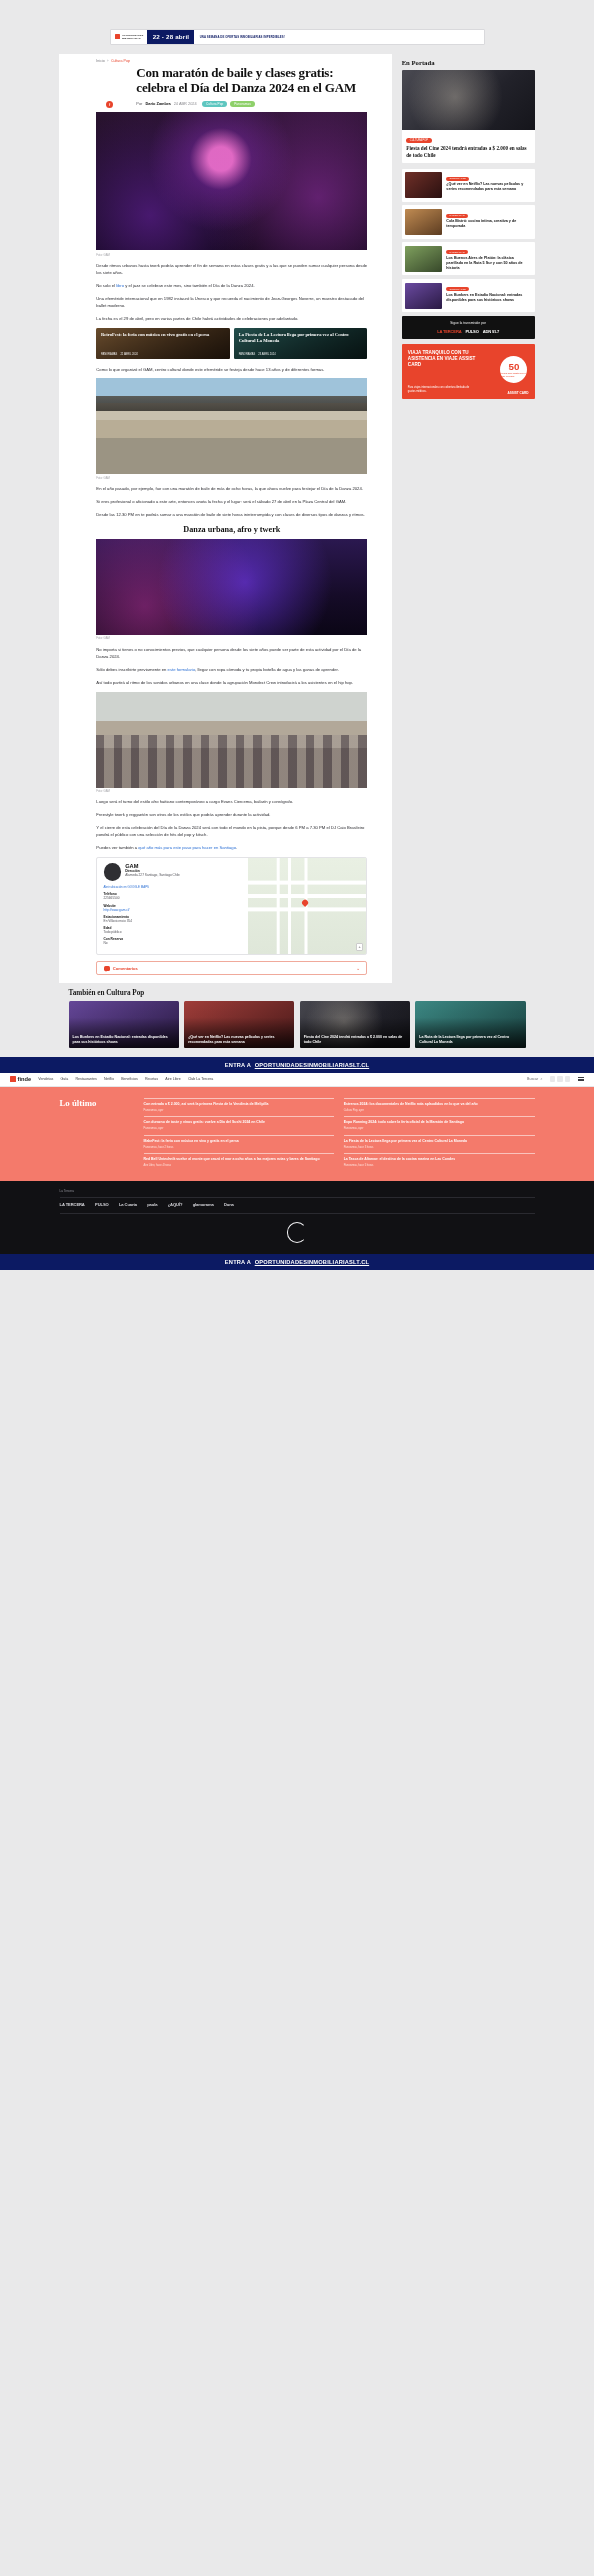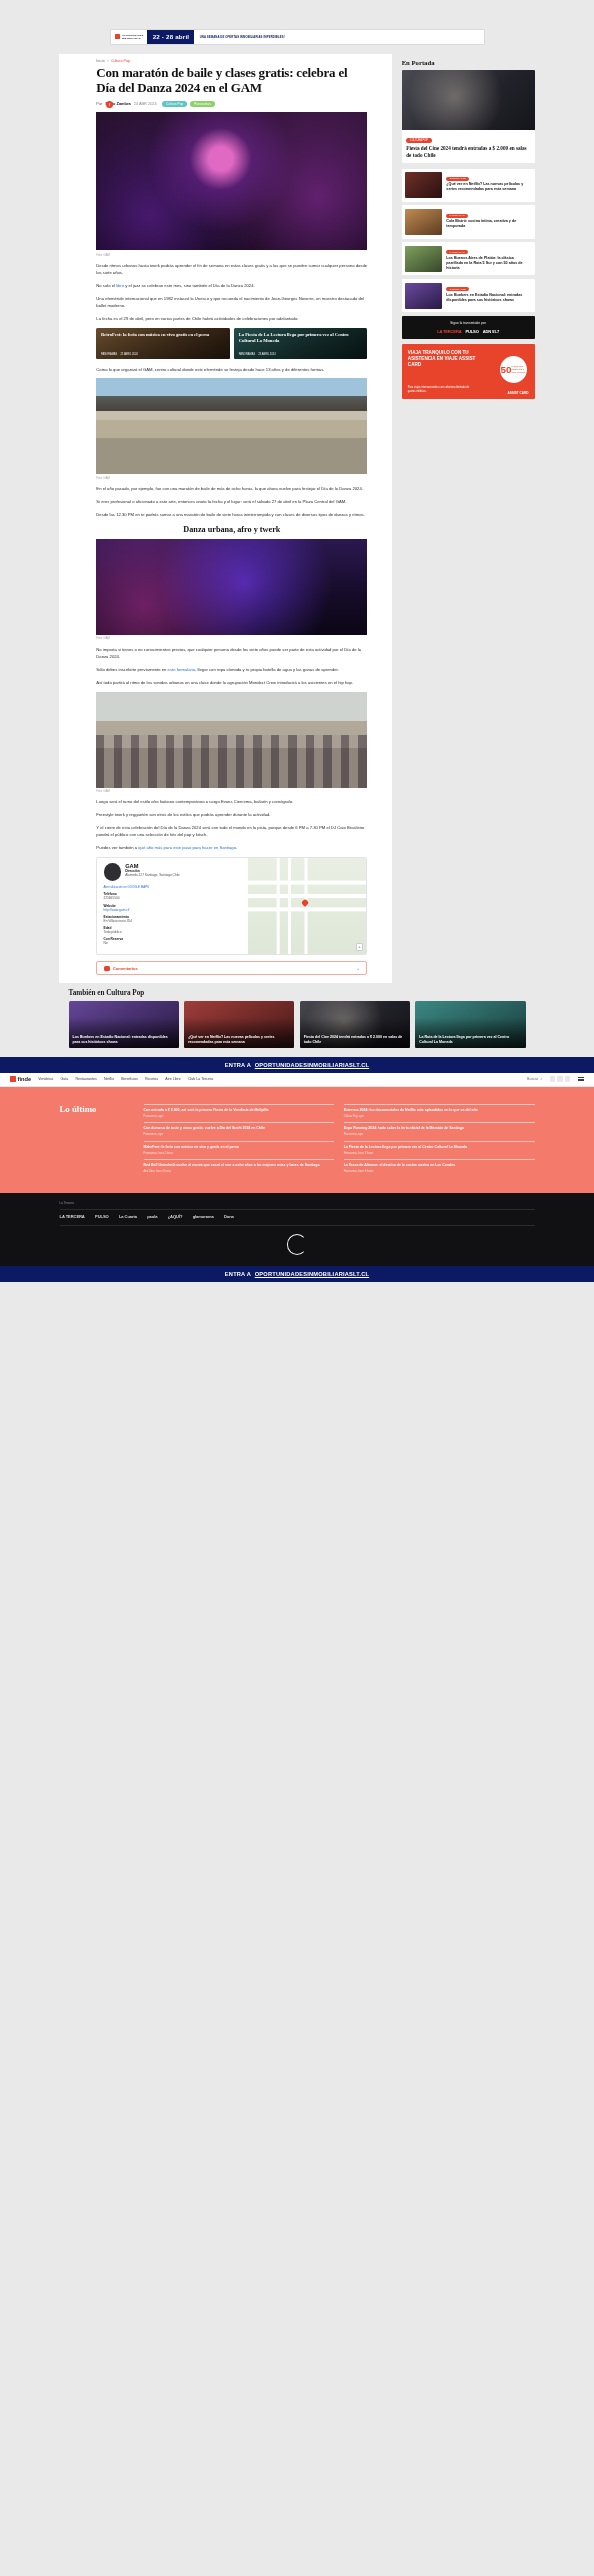--- a/index.html
+++ b/index.html
@@ -32,21 +32,21 @@
   .col-main { width: 333px; background: #fff; padding: 0 0 7.2px; }
   .col-side { width: 133px; }
 
   
   .crumbs { font-size: 3.6px; color: #7a7a7f; padding: 5.2px 0 2.1px 37px; }
   .crumbs a { color: #7a7a7f; text-decoration: none; }
   .crumbs .sep { margin: 0 1.5px; }
   .crumbs .cur { color: #e8442c; }
 
   
-  .art-head { padding: 0 25px 0 37px; }
+  .art-head { padding: 0 25px 0 37px; margin-left: 40px; }
   h1.title {
     font-family: "Liberation Serif", serif;
     font-size: 13px; line-height: 1.18; font-weight: bold; color: #111;
     letter-spacing: -0.2px; margin-bottom: 5.2px;
   }
   .byline { font-size: 3.9px; color: #5b5b60; display: flex; align-items: center; gap: 3.1px; margin-bottom: 4.6px; }
   .byline .author { color: #111; font-weight: bold; }
   .byline .date { color: #8a8a8f; }
   .tags { display: flex; gap: 2.6px; margin-left: 2.1px; }
   .tag { font-size: 3.1px; color: #fff; background: #5ec6c0; border-radius: 4.1px; padding: 1px 4.1px; letter-spacing: 0.1px; }
@@ -123,21 +123,21 @@
   }
   .side-ad .sa1 { font-size: 3.1px; margin-bottom: 3.6px; letter-spacing: 0.1px; }
   .side-ad .logos { display: flex; align-items: center; justify-content: center; gap: 4.1px; font-size: 4.1px; font-weight: bold; letter-spacing: -0.2px; }
   .side-ad .logos .red { color: #e8442c; }
   .side-promo {
     width: 133px; background: #e8442c; color: #fff; border-radius: 1px; padding: 6.2px 6.2px 7.2px; position: relative; min-height: 55px;
   }
   .side-promo .p1 { font-size: 4.6px; font-weight: bold; line-height: 1.25; width: 77px; }
   .side-promo .circ {
     position: absolute; right: 7.2px; top: 12.4px; width: 27px; height: 27px; border-radius: 50%;
-    background: #fff; color: #e8442c; display: flex; flex-direction: row; align-items: center; justify-content: center;
+    background: #fff; color: #e8442c; display: flex; flex-direction: column; align-items: center; justify-content: center;
   }
   .side-promo .circ .big { font-size: 9.8px; font-weight: bold; line-height: 1; }
   .side-promo .circ .sm { font-size: 2.4px; }
   .side-promo .p2 { position: absolute; left: 6.2px; bottom: 5.2px; font-size: 2.6px; line-height: 1.4; width: 62px; }
   .side-promo .brand { position: absolute; right: 6.2px; bottom: 4.1px; font-size: 3.1px; font-weight: bold; }
 
   
   .tambien { width: 594px; display: flex; justify-content: center; }
   .tambien-in { width: 457px; padding: 6.2px 0 8.2px; }
   .tambien-in h3 { font-family:"Liberation Serif",serif; font-size: 7.2px; font-weight: bold; margin-bottom: 4.6px; }
@@ -164,21 +164,21 @@
   .navbar .nl { font-size: 3.6px; color: #3a3a40; }
   .navbar .spacer { flex: 1; }
   .navbar .search { display: flex; align-items: center; gap: 2.1px; font-size: 3.6px; color: #6a6a70; }
   .navbar .socials { display: flex; gap: 2.6px; }
   .navbar .socials span { width: 5.2px; height: 5.2px; border-radius: 1px; background: #e8e8ea; display:block; }
   .burger { display: flex; flex-direction: column; gap: 1px; }
   .burger i { width: 6.2px; height: 0.8px; background: #3a3a40; display: block; }
 
   
   .ult { width: 594px; background: #f47a6b; padding: 7.2px 0 10.3px; }
-  .ult-in { width: 475px; margin: 10px auto; display: flex; gap: 7px; }
+  .ult-in { width: 475px; margin: 4px auto; display: flex; gap: 7px; }
   .ult-l { width: 77px; }
   .ult-l h4 { font-family:"Liberation Serif",serif; font-size: 8.8px; color: #fff; font-weight: bold; }
   .ult-r { flex: 1; display: grid; grid-template-columns: 1fr 1fr; gap: 4.6px 9.3px; }
   .ucell { border-top: 0.5px solid rgba(255,255,255,.55); padding-top: 3.1px; }
   .ucell .ut { font-size: 3.5px; color: #fff; font-weight: bold; line-height: 1.35; margin-bottom: 2.1px; }
   .ucell .um { font-size: 2.6px; color: #ffe1db; }
 
   
   .foot { width: 594px; background: #111114; padding: 7.2px 0 3.1px; }
   .foot-in { width: 475px; margin: 0 auto; }

